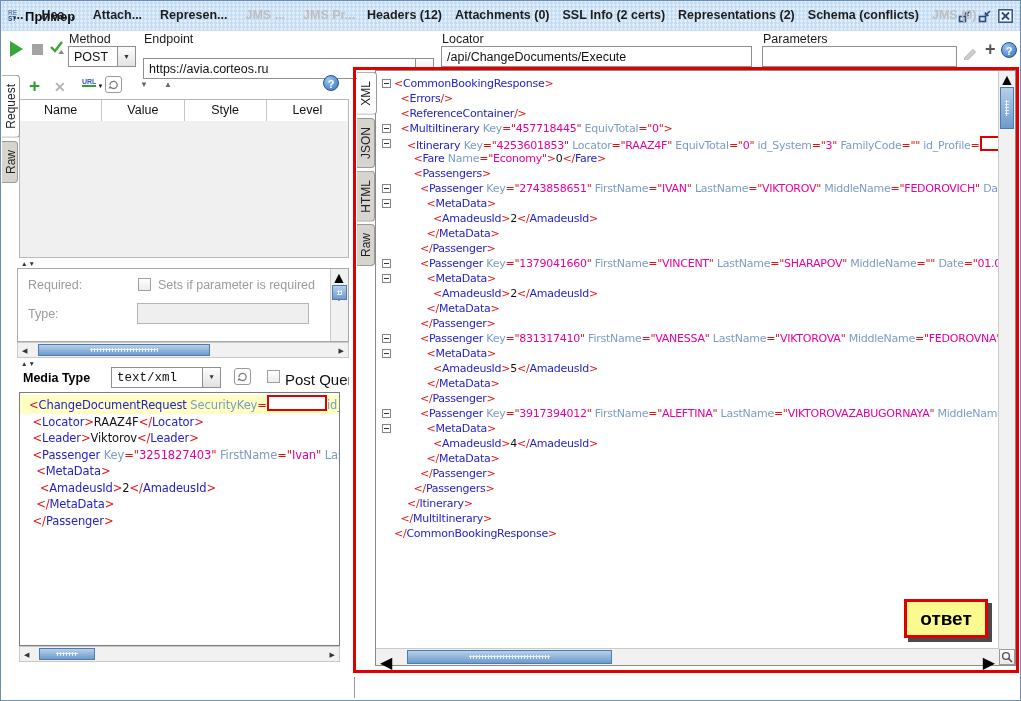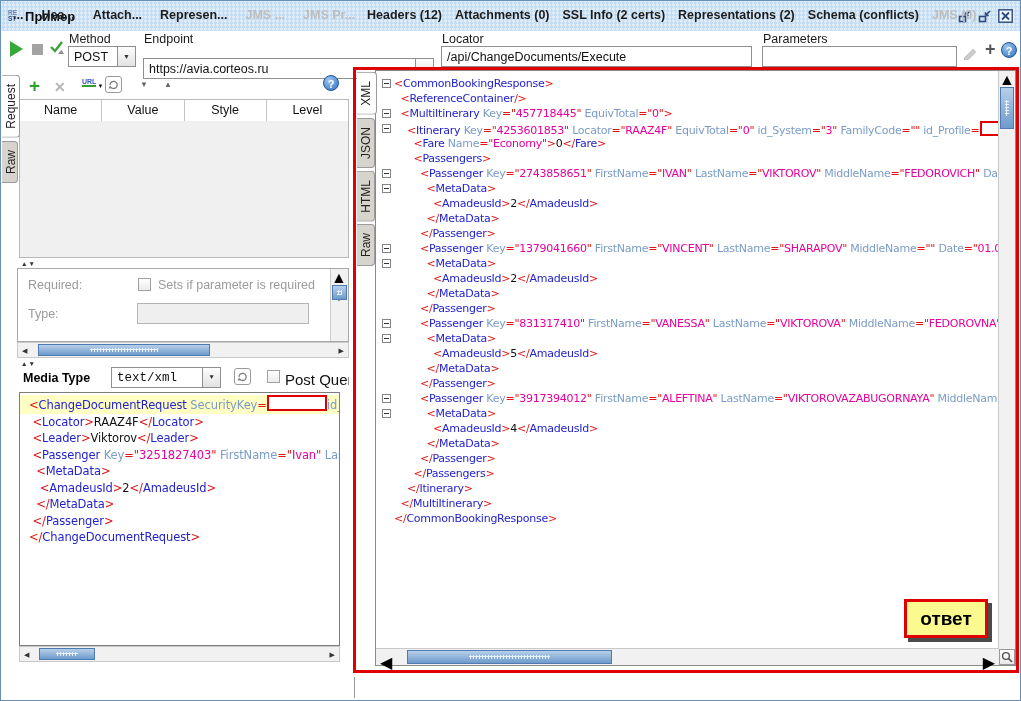--- a/index.html
+++ b/index.html
@@ -244,21 +244,20 @@
   <div id="req-editor" class="abs">
     <div id="req-code">
         <div class="rline hl"><i class="p">&lt;</i><i class="t">ChangeDocumentRequest</i> <i class="a">SecurityKey</i><i class="p">=</i><span class="redact"></span><i class="a">id_Profile</i></div>
         <div class="rline"> <i class="p">&lt;</i><i class="t">Locator</i><i class="p">&gt;</i>RAAZ4F<i class="p">&lt;/</i><i class="t">Locator</i><i class="p">&gt;</i></div>
         <div class="rline"> <i class="p">&lt;</i><i class="t">Leader</i><i class="p">&gt;</i>Viktorov<i class="p">&lt;/</i><i class="t">Leader</i><i class="p">&gt;</i></div>
         <div class="rline"> <i class="p">&lt;</i><i class="t">Passenger</i> <i class="a">Key</i><i class="p">="</i><i class="v">3251827403</i><i class="p">"</i> <i class="a">FirstName</i><i class="p">="</i><i class="v">Ivan</i><i class="p">"</i> <i class="a">LastName</i></div>
         <div class="rline">  <i class="p">&lt;</i><i class="t">MetaData</i><i class="p">&gt;</i></div>
         <div class="rline">   <i class="p">&lt;</i><i class="t">AmadeusId</i><i class="p">&gt;</i>2<i class="p">&lt;/</i><i class="t">AmadeusId</i><i class="p">&gt;</i></div>
         <div class="rline">  <i class="p">&lt;/</i><i class="t">MetaData</i><i class="p">&gt;</i></div>
         <div class="rline"> <i class="p">&lt;/</i><i class="t">Passenger</i><i class="p">&gt;</i></div>
-        <div class="rline"><i class="p">&lt;/</i><i class="t">ChangeDocumentRequest</i><i class="p">&gt;</i></div>
       </div>
   </div>
   <div id="hs2" class="abs sb">
     <span class="arr" style="left:4px;top:4px;">◀</span>
     <div class="thumb h" style="left:19px;top:1px;bottom:1px;width:56px;"></div>
     <span class="arr" style="right:4px;top:4px;">▶</span>
   </div>
 
   <div id="resp-tabstrip" class="abs vstrip">
       <div class="vtab sel">XML</div>
@@ -266,20 +265,24 @@
       <div class="vtab">HTML</div>
       <div class="vtab">Raw</div>
     </div>
   <div id="resp-editor" class="abs">
     <div id="resp-code">
         <div class="xrow">
           <span class="gut">
             <span class="fold"></span>
           </span>
           <span class="cd"><i class="p">&lt;</i><i class="t">CommonBookingResponse</i><i class="p">&gt;</i></span>
+        </div>
+        <div class="xrow">
+          <span class="gut"></span>
+          <span class="cd">  <i class="p">&lt;</i><i class="t">Errors</i><i class="p">/&gt;</i></span>
         </div>
         <div class="xrow">
           <span class="gut"></span>
           <span class="cd">  <i class="p">&lt;</i><i class="t">ReferenceContainer</i><i class="p">/&gt;</i></span>
         </div>
         <div class="xrow">
           <span class="gut">
             <span class="fold"></span>
           </span>
           <span class="cd">  <i class="p">&lt;</i><i class="t">MultiItinerary</i> <i class="a">Key</i><i class="p">="</i><i class="v">457718445</i><i class="p">"</i> <i class="a">EquivTotal</i><i class="p">="</i><i class="v">0</i><i class="p">"</i><i class="p">&gt;</i></span>

